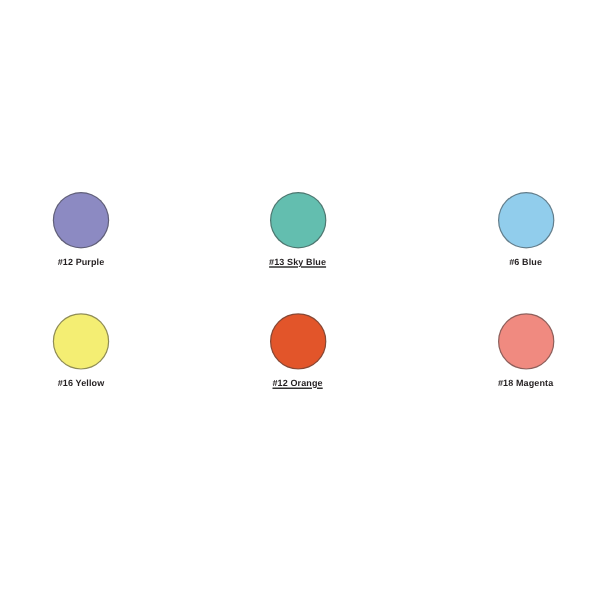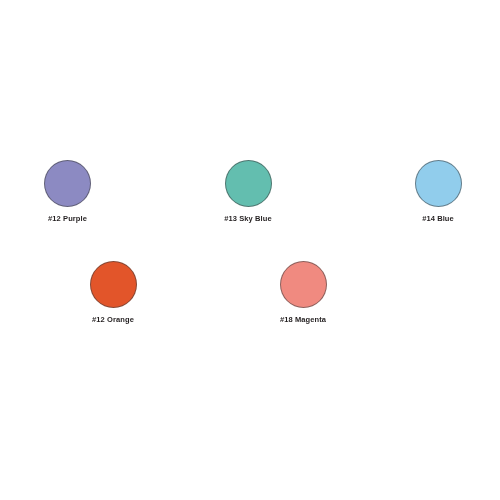--- a/index.html
+++ b/index.html
@@ -43,21 +43,21 @@
   .swatch-cell {
     flex: 0 0 auto;
     display: flex;
     flex-direction: column;
     align-items: center;
     justify-content: flex-start;
   }
 
   
   .col-0 { width: 135px; margin-left: 0px; }
-  .col-1 { width: 135px; margin-left: 45.5px; }
+  .col-1 { width: 135px; margin-left: 45.5px; text-decoration: underline; }
   .col-2 { width: 124px; margin-left: 60.5px; }
 
   .swatch-disc {
     width: 47px;
     height: 47px;
     border-radius: 50%;
     box-sizing: border-box;
     border: 1px solid rgba(60, 60, 60, 0.55);
   }
 
@@ -86,27 +86,31 @@
         <div class="swatch-label" style="color: rgb(35, 31, 32);">#12 Purple</div>
       </div>
 
       <div class="swatch-cell col-1">
         <div class="swatch-disc" style="background-color: rgb(99, 190, 175);"></div>
         <div class="swatch-label" style="color: rgb(35, 31, 32);">#13 Sky Blue</div>
       </div>
 
       <div class="swatch-cell col-2">
         <div class="swatch-disc" style="background-color: rgb(145, 205, 236);"></div>
-        <div class="swatch-label" style="color: rgb(35, 31, 32);">#14 Blue</div>
+        <div class="swatch-label" style="color: rgb(35, 31, 32);">#6 Blue</div>
       </div>
 
     </div>
 
     <div class="swatch-row">
 
+      <div class="swatch-cell col-0">
+        <div class="swatch-disc" style="background-color: rgb(244, 238, 115);"></div>
+        <div class="swatch-label" style="color: rgb(35, 31, 32);">#16 Yellow</div>
+      </div>
 
       <div class="swatch-cell col-1">
         <div class="swatch-disc" style="background-color: rgb(226, 85, 42);"></div>
         <div class="swatch-label" style="color: rgb(35, 31, 32);">#12 Orange</div>
       </div>
 
       <div class="swatch-cell col-2">
         <div class="swatch-disc" style="background-color: rgb(240, 138, 128);"></div>
         <div class="swatch-label" style="color: rgb(35, 31, 32);">#18 Magenta</div>
       </div>

